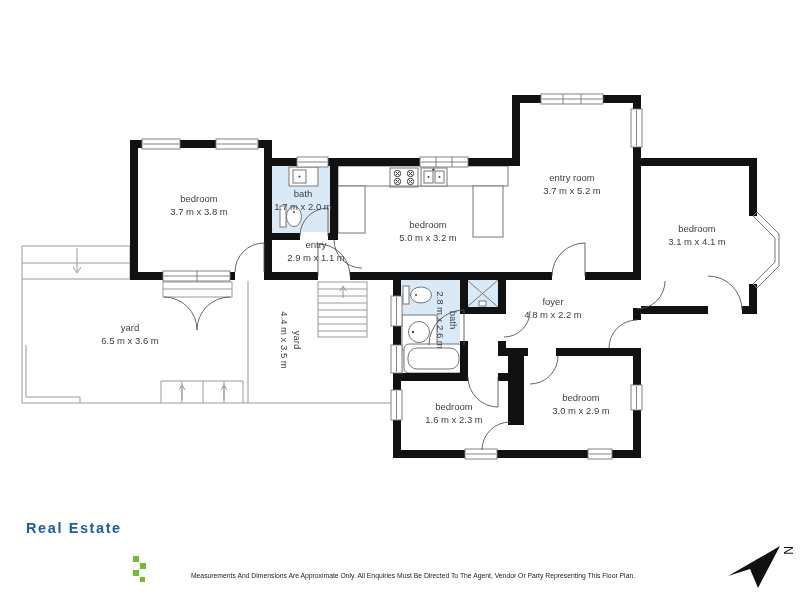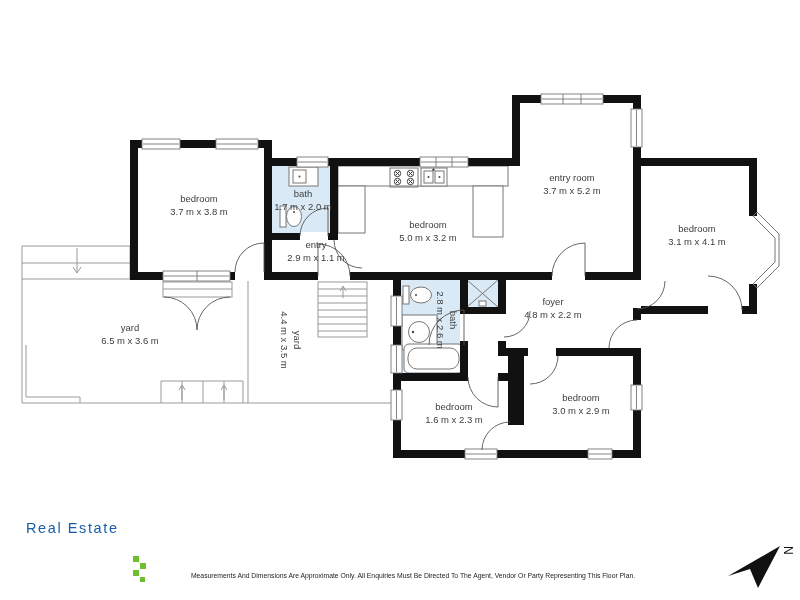--- a/index.html
+++ b/index.html
@@ -14,21 +14,21 @@
     color:var(--labelText,#3d3d3d);white-space:nowrap;z-index:5;
   }
   .room-label.rot90{transform:translate(-50%,-50%) rotate(90deg);}
   .logo{position:absolute;left:26px;top:519px;z-index:6;}
   .brand{
     font-weight:bold;font-size:34px;letter-spacing:-1.5px;
     color:var(--logoBlue,#1a5ca8);line-height:1.1;
   }
   .brand .green{color:var(--logoGreen,#6fbe2d);}
   .tagline{
-    font-weight:normal;font-size:14.5px;color:var(--logoBlue,#1a5ca8);
+    font-weight:bold;font-size:14.5px;color:var(--logoBlue,#1a5ca8);
     letter-spacing:1.6px;margin-top:1px;
   }
   .px{position:absolute;background:var(--logoGreen,#6fbe2d);z-index:7;}
   .disclaimer{
     position:absolute;left:413px;top:572px;transform:translateX(-50%);
     font-size:6.8px;color:#1c1c1c;white-space:nowrap;z-index:6;
   }
   .compass{position:absolute;left:722px;top:538px;z-index:6;}
 </style>
 </head>

